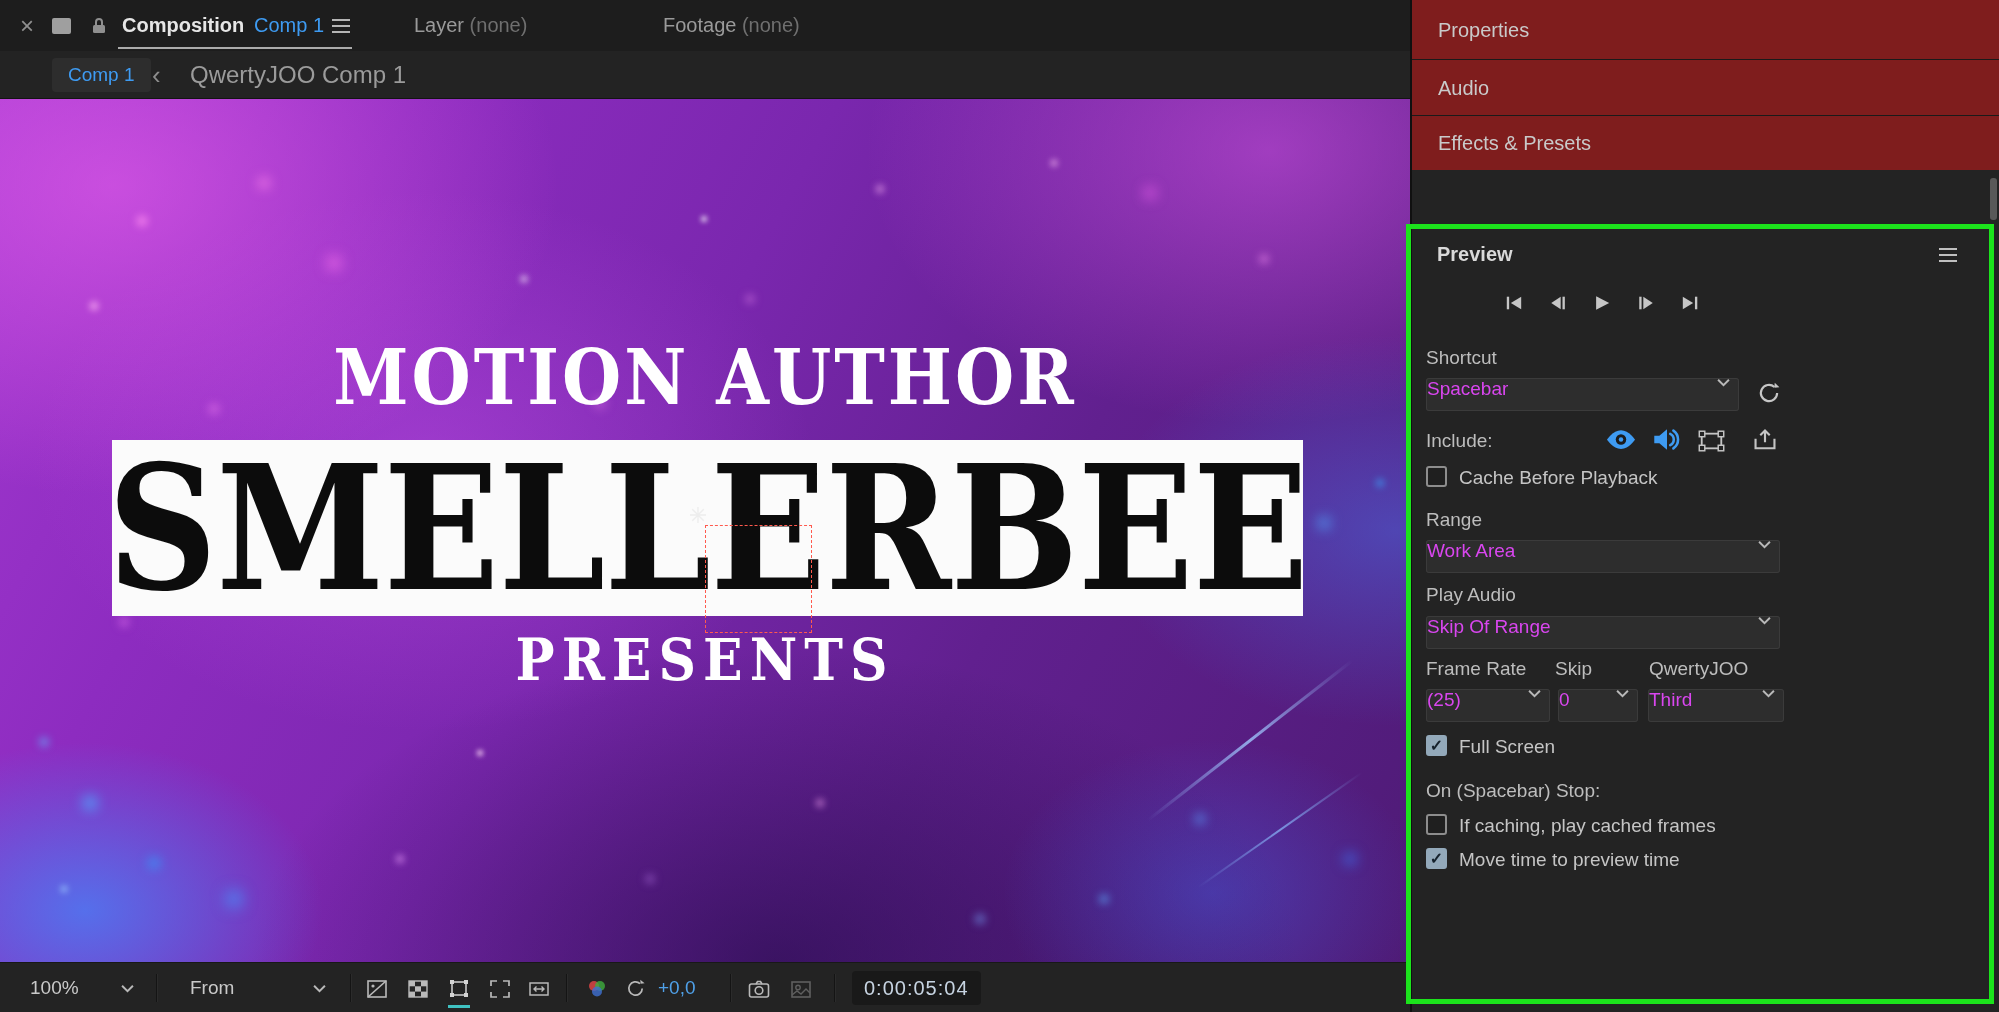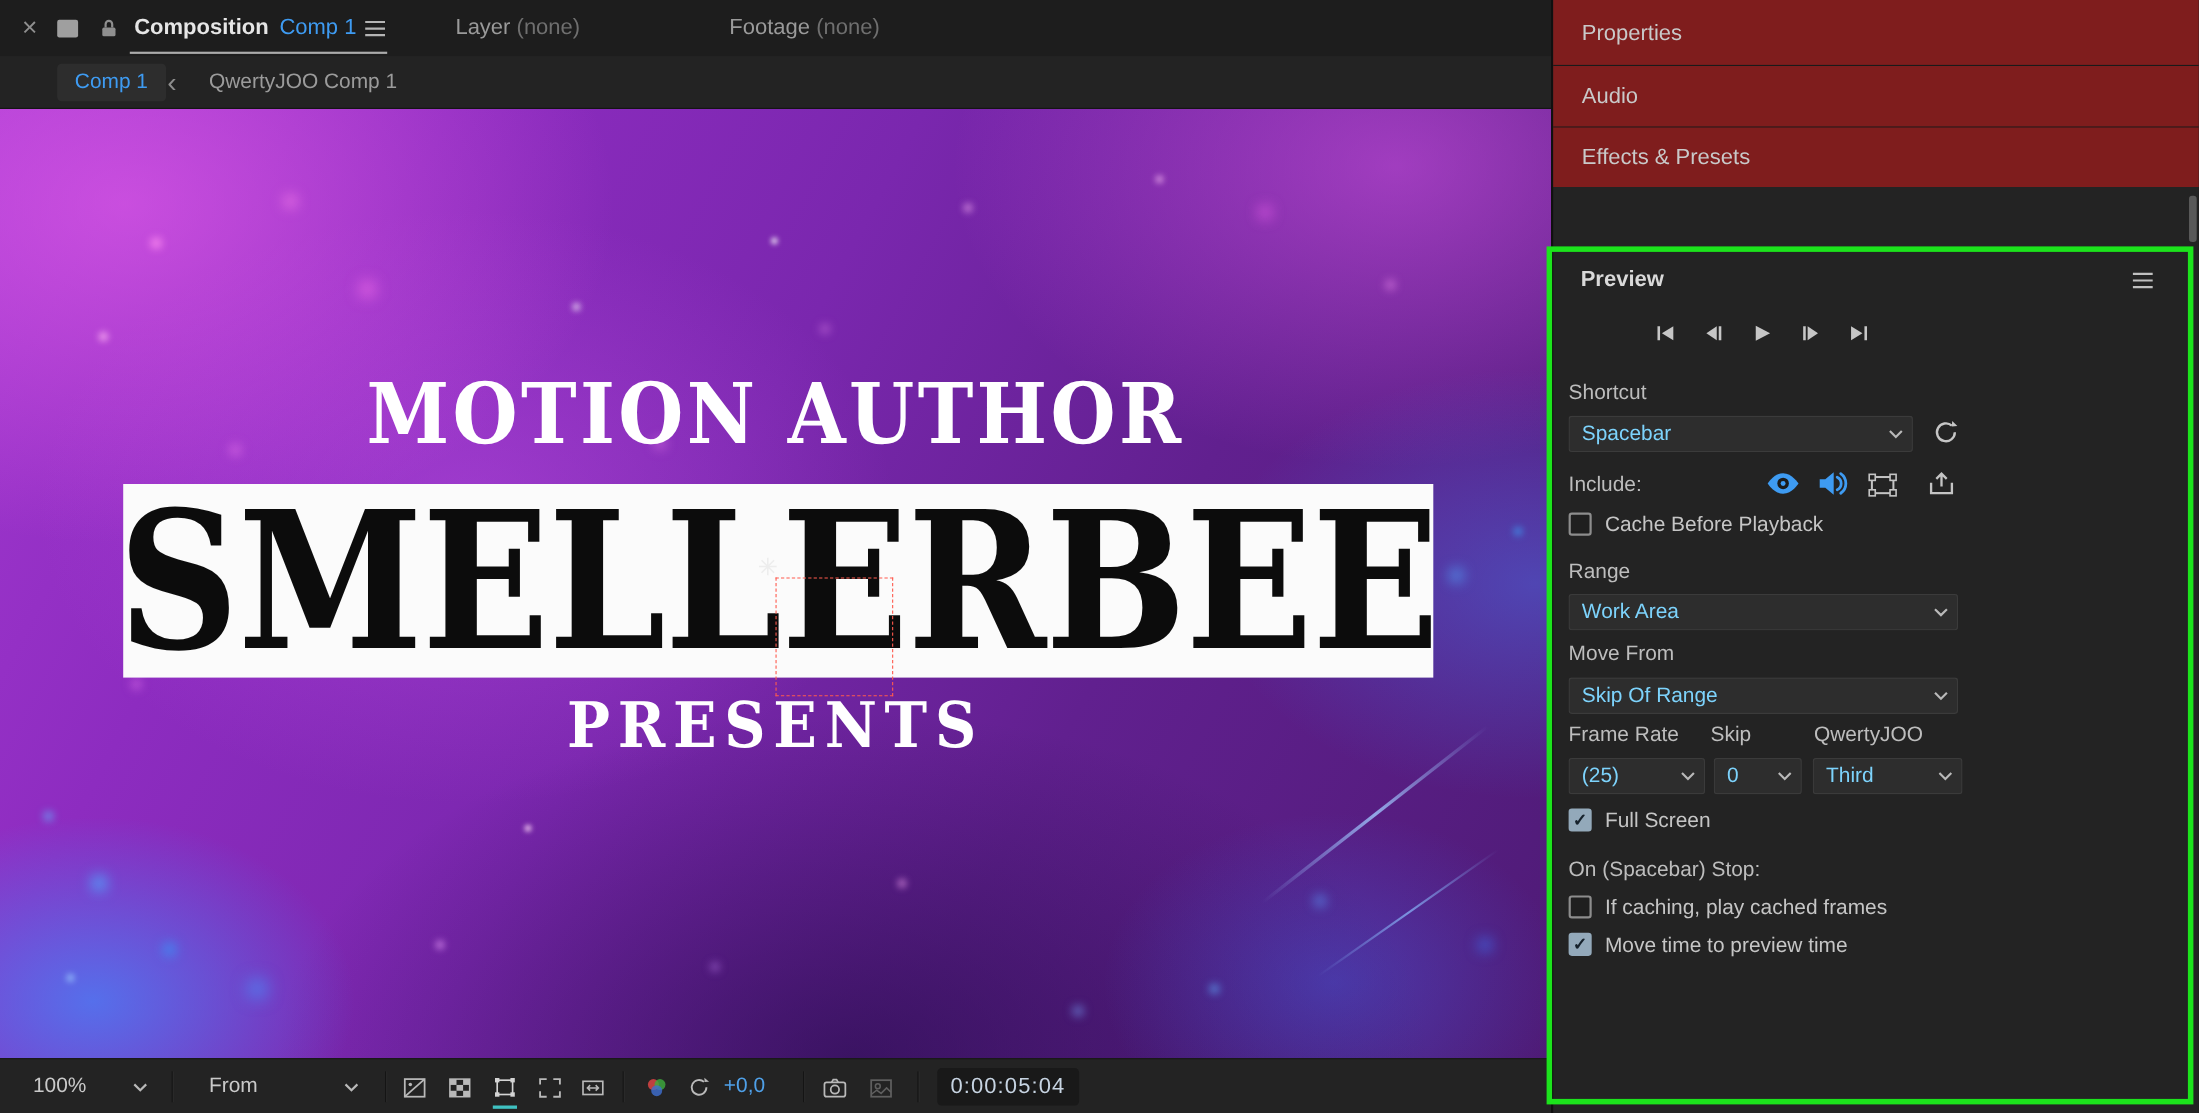--- a/index.html
+++ b/index.html
@@ -8,21 +8,21 @@
 .abs{position:absolute}
 button{background:none;border:none;padding:0;font:inherit;color:inherit}
 
 
 .tb1-item{position:absolute;top:0;line-height:51px;font-size:20px;white-space:nowrap}
 
 
 .ptab{height:56px;line-height:56px;padding-left:26px;font-size:20px;color:#c9c9c9;border-bottom:1px solid #1a1a1a;background:#7f1d1d}
 
 
-.dd{position:absolute;background:#2d2d2d;border-radius:3px;display:flex;align-items:center;justify-content:space-between;padding:0 9px 0 12px;font-size:19px;color:#7dd3fc;box-shadow:inset 0 0 0 1px #3b3b3b;white-space:nowrap}
+.dd{position:absolute;background:#2d2d2d;border-radius:3px;display:flex;justify-content:space-between;padding:0 9px 0 1px;font-size:19px;color:#d946ef;box-shadow:inset 0 0 0 1px #3b3b3b;white-space:nowrap}
 .plabel{position:absolute;font-size:19px;color:#bdbdbd;white-space:nowrap}
 .cb-label{position:absolute;font-size:19px;color:#c5c5c5;white-space:nowrap}
 .checkbox{position:absolute;width:21px;height:21px;border:2px solid #8d8d8d;border-radius:3px;background:#1f1f1f}
 .checkbox.checked{background:#93a9ba;border-color:#93a9ba}
 .checkbox.checked::after{content:"✓";position:absolute;inset:0;display:flex;align-items:center;justify-content:center;color:#16222c;font-size:16px;font-weight:bold}
 
 .transport-btn{width:29px;height:26px;display:flex;align-items:center;justify-content:center}
 
 
 .tb-div{position:absolute;top:11px;width:1px;height:28px;background:#141414;box-shadow:1px 0 0 rgba(255,255,255,.04)}
@@ -86,21 +86,21 @@
     </span>
     <span class="tb1-item" style="left:663px;color:#9a9a9a">
       <span>Footage</span>
       <span style="color:#6f6f6f">(none)</span>
     </span>
   </div>
 
   <div class="abs" style="left:0;top:51px;width:1410px;height:48px;background:#232323;border-bottom:1px solid #141414">
     <div class="abs" style="left:52px;top:7px;height:34px;padding:0 16px;background:#2d2d2d;border-radius:4px;color:#3e9bf2;font-size:19px;line-height:34px">Comp 1</div>
     <span class="abs" style="left:152px;top:0;line-height:48px;color:#8d8d8d;font-size:26px">‹</span>
-    <span class="abs" style="left:190px;top:0;line-height:48px;color:#9b9b9b;font-size:19px">QwertyJOO Comp 1</span>
+    <span class="abs" style="left:190px;top:0;line-height:48px;color:#9b9b9b;font-size:24px">QwertyJOO Comp 1</span>
   </div>
 
   <div class="abs" style="left:0;top:99px;width:1410px;height:863px;overflow:hidden">
     <div class="abs viewport-bg" style="left:0;top:0;right:0;bottom:0"></div>
     <div class="abs particles"></div>
     <div class="abs" style="left:1120px;top:640px;width:260px;height:3px;background:linear-gradient(90deg,transparent,rgba(160,200,255,.8),transparent);transform:rotate(-38deg)"></div>
     <div class="abs" style="left:1180px;top:730px;width:200px;height:2px;background:linear-gradient(90deg,transparent,rgba(140,190,255,.7),transparent);transform:rotate(-35deg)"></div>
 
     <div class="abs serif" style="left:0;right:0;top:238px">
       <span style="display:inline-block;font-size:68px;letter-spacing:3px;transform:scaleY(1.12)">MOTION AUTHOR</span>
@@ -301,21 +301,21 @@
     <span class="cb-label" style="left:47px;top:467px">Cache Before Playback</span>
 
     <span class="plabel" style="left:14px;top:509px">Range</span>
     <div class="dd" style="left:14px;top:540px;width:354px;height:33px">
       <span>Work Area</span>
       <svg width="13" height="9" viewBox="0 0 12 8">
           <path d="M1 1.5 6 6.5 11 1.5" fill="none" stroke="#b9b9b9" stroke-width="1.8"></path>
         </svg>
     </div>
 
-    <span class="plabel" style="left:14px;top:584px">Move From</span>
+    <span class="plabel" style="left:14px;top:584px">Play Audio</span>
     <div class="dd" style="left:14px;top:616px;width:354px;height:33px">
       <span>Skip Of Range</span>
       <svg width="13" height="9" viewBox="0 0 12 8">
           <path d="M1 1.5 6 6.5 11 1.5" fill="none" stroke="#b9b9b9" stroke-width="1.8"></path>
         </svg>
     </div>
 
     <span class="plabel" style="left:14px;top:658px">Frame Rate</span>
     <span class="plabel" style="left:143px;top:658px">Skip</span>
     <span class="plabel" style="left:237px;top:658px">QwertyJOO</span>

